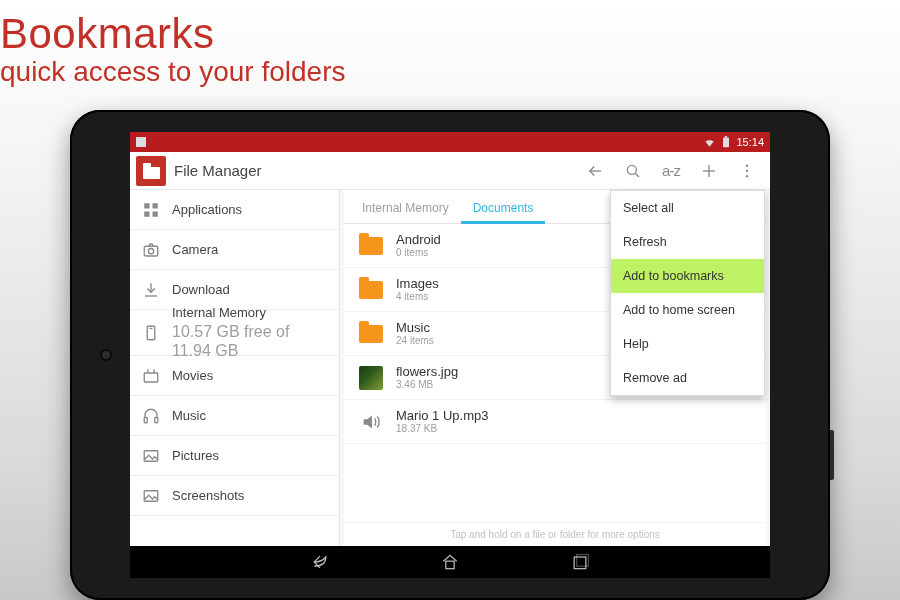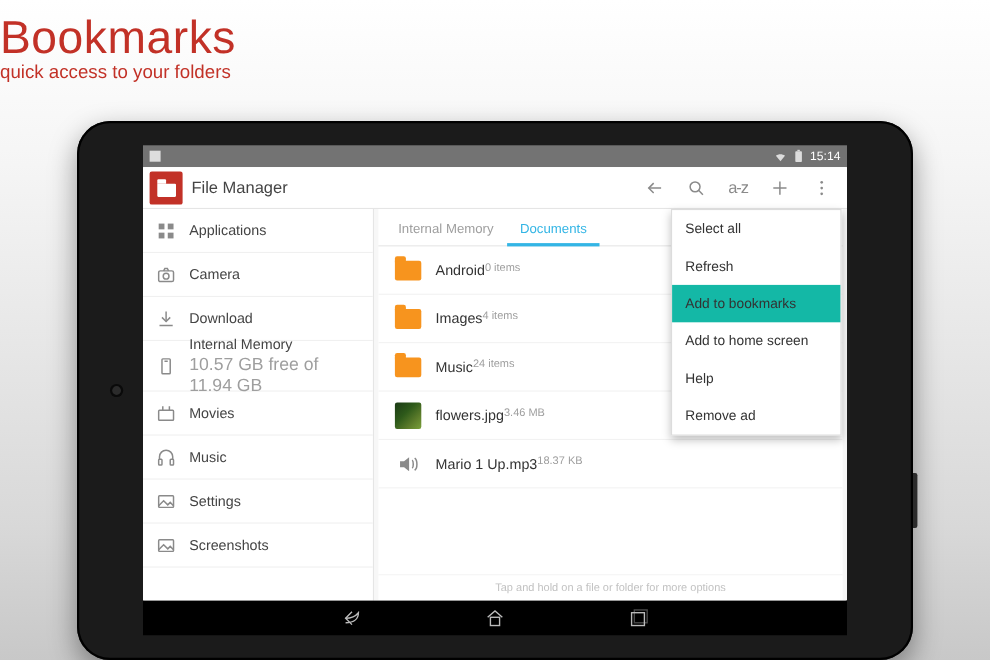--- a/index.html
+++ b/index.html
@@ -17,42 +17,42 @@
   }
   *{box-sizing:border-box;margin:0;padding:0;font-family:"Helvetica Neue",Arial,sans-serif;}
   body{
     width:900px;height:600px;
     background:linear-gradient(#fff 0%,#f5f5f5 25%,#e8e8e8 50%,#d8d8d8 80%,#c8c8c8 100%);
     overflow:hidden;
   }
   
   .promo{text-align:left;padding-top:10px;}
   .promo h1{color:var(--red);font-weight:300;font-size:42px;letter-spacing:0.5px;}
-  .promo p{color:var(--red);font-weight:300;font-size:17px;margin-top:-2px;}
+  .promo p{color:var(--red);font-weight:300;font-size:28px;margin-top:-2px;}
   
   .tablet{
     position:absolute;left:50%;transform:translateX(-50%);
     top:110px;width:760px;height:490px;
     background:var(--dark);border-radius:30px;
     box-shadow:0 10px 25px rgba(0,0,0,0.4), inset 0 0 0 2px #000;
     padding:22px 60px 22px 60px;
   }
   .camera-dot{
     position:absolute;left:32px;top:50%;width:8px;height:8px;border-radius:50%;
     background:#2b2b2b;box-shadow:0 0 0 2px #0a0a0a;
     transform:translateY(-50%);
   }
   .side-btn{position:absolute;right:-4px;top:320px;width:4px;height:50px;background:#2b2b2b;border-radius:0 2px 2px 0;}
   .screen{
     width:100%;height:100%;background:#fff;position:relative;overflow:hidden;
     box-shadow:inset 0 0 0 1px #000;
   }
   
   .statusbar{
-    height:20px;background:#737373;color:#fff;display:flex;align-items:center;
+    height:20px;background:#b91c1c;color:#fff;display:flex;align-items:center;
     justify-content:space-between;padding:0 6px;font-size:11px;
   }
   .status-right{display:flex;align-items:center;gap:6px;}
   .status-rect{width:10px;height:10px;background:#ddd;display:inline-block;}
   .navbar{
     position:absolute;bottom:0;left:0;right:0;height:32px;background:#000;
     display:flex;justify-content:center;align-items:center;gap:110px;
   }
   .nav-icon{width:20px;height:20px;color:#bbb;}
   
@@ -106,38 +106,38 @@
   .files{flex:1;overflow:auto;}
   .file-row{
     display:flex;align-items:center;gap:12px;height:44px;padding:0 14px;
     border-bottom:1px solid #f2f2f2;cursor:pointer;
   }
   .file-icon{width:26px;height:26px;display:flex;align-items:center;justify-content:center;}
   .folder-ic{position:relative;width:24px;height:18px;background:var(--orange);border-radius:0 2px 2px 2px;}
   .folder-ic::before{content:"";position:absolute;top:-4px;left:0;width:10px;height:5px;background:var(--orange);border-radius:2px 2px 0 0;}
   .file-img{width:24px;height:24px;background:linear-gradient(135deg,#1b3a16,#2e5a1a 40%,#5a7a2a 70%,#7aa03a);border-radius:2px;}
   .file-snd{color:var(--grey-icon);}
-  .file-text{display:flex;flex-direction:row;line-height:1.2;}
+  .file-text{display:flex;flex-direction:column;line-height:1.2;}
   .file-name{font-size:13px;color:#333;}
   .file-meta{font-size:10px;color:var(--grey-text);}
   .hint{
     height:24px;display:flex;align-items:center;justify-content:center;
     font-size:10px;color:#c2c2c2;border-top:1px solid #f4f4f4;
   }
   
   .menu{
     position:absolute;top:58px;right:5px;width:155px;background:#fff;
     border:1px solid var(--grey-border);box-shadow:0 4px 8px var(--menu-shadow);
     z-index:10;
   }
   .menu-item{
     height:34px;display:flex;align-items:center;padding:0 12px;font-size:12.5px;color:#333;
     cursor:pointer;
   }
-  .menu-item.highlight{background:#14b8a6;}
+  .menu-item.highlight{background:#bef264;}
 </style>
 </head>
 <body>
 
 <div class="promo">
   <h1>Bookmarks</h1>
   <p>quick access to your folders</p>
 </div>
 
 <div class="tablet">
@@ -246,21 +246,21 @@
                 <rect x="3" y="14" width="4" height="7" rx="1"></rect>
                 <rect x="17" y="14" width="4" height="7" rx="1"></rect>
               </svg>
             <span>Music</span>
           </div>
           <div class="side-item">
             <svg class="side-icon" viewBox="0 0 24 24" fill="none" stroke="currentColor" stroke-width="1.8">
                 <rect x="3" y="5" width="18" height="14" rx="1"></rect>
                 <polyline points="3,17 9,11 14,16 17,13 21,17"></polyline>
               </svg>
-            <span>Settings</span>
+            <span>Pictures</span>
           </div>
           <div class="side-item">
             <svg class="side-icon" viewBox="0 0 24 24" fill="none" stroke="currentColor" stroke-width="1.8">
                 <rect x="3" y="5" width="18" height="14" rx="1"></rect>
                 <polyline points="3,17 9,11 14,16 17,13 21,17"></polyline>
               </svg>
             <span>Screenshots</span>
           </div>
         </div>
 

